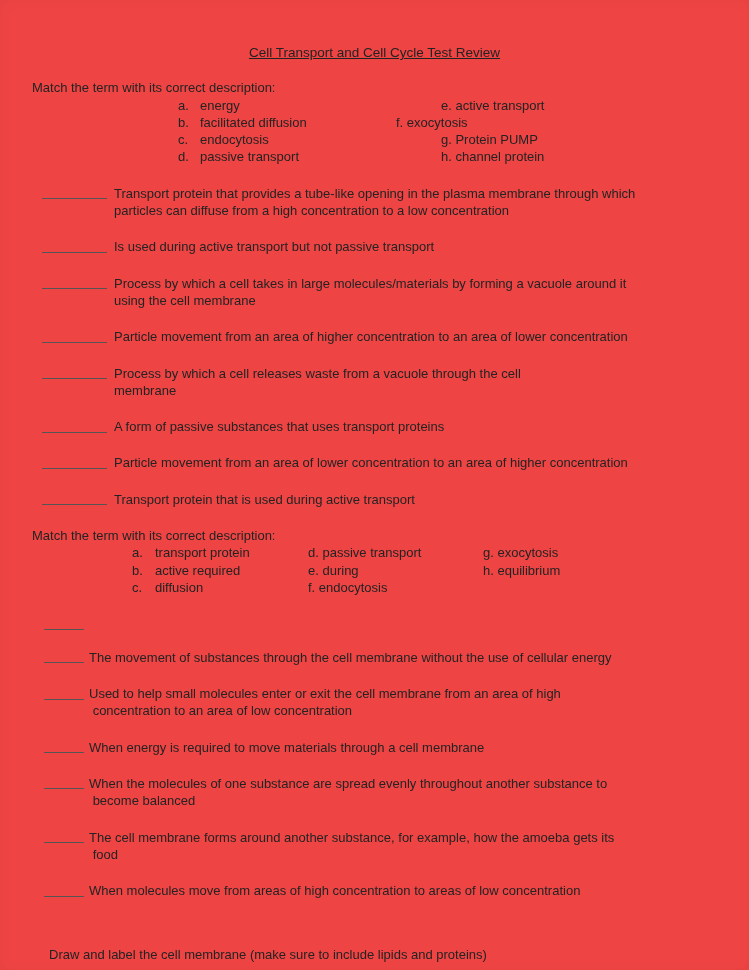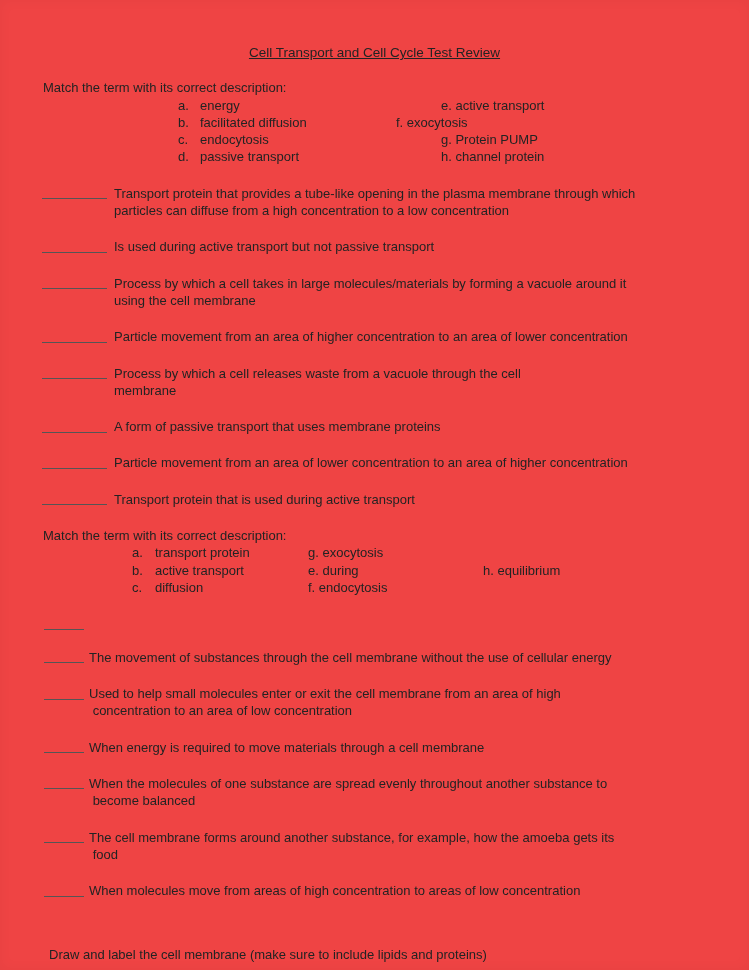--- a/index.html
+++ b/index.html
@@ -15,21 +15,21 @@
     position: relative;
     box-shadow: inset 0 0 14px rgba(0,0,0,0.04);
   }
   .doc-title {
     margin-top: 44px;
     text-align: center;
     font-size: 13.5px;
   }
   .doc-title span { text-decoration: underline; }
 
-  .prompt { margin-left: 43px; }
+  .prompt { margin-left: 32px; }
   .prompt1 { margin-top: 18px; }
   .prompt2 { margin-top: 19px; }
 
   
   .t1-row { display: flex; margin-left: 178px; }
   .t1-left { width: 263px; display: flex; flex-shrink: 0; }
   .t1-row.outdent .t1-left { width: 218px; }
   .letter { width: 22px; flex-shrink: 0; }
 
   
@@ -114,46 +114,47 @@
       <span class="blank"></span>
       <span class="item-text">Particle movement from an area of higher concentration to an area of lower concentration</span>
     </div>
     <div class="item">
       <span class="blank"></span>
       <span class="item-text">Process by which a cell releases waste from a vacuole through the cell
 membrane</span>
     </div>
     <div class="item">
       <span class="blank"></span>
-      <span class="item-text">A form of passive transport that uses membrane proteins</span>
+      <span class="item-text">A form of passive substances that uses transport proteins</span>
     </div>
     <div class="item">
       <span class="blank"></span>
       <span class="item-text">Particle movement from an area of lower concentration to an area of higher concentration</span>
     </div>
     <div class="item">
       <span class="blank"></span>
       <span class="item-text">Transport protein that is used during active transport</span>
     </div>
   </div>
 
   <div class="prompt prompt2">Match the term with its correct description:</div>
 
   <div class="terms2">
     <div class="t2-row">
       <div class="t2-col1">
         <span class="letter">a.</span>
         <span>transport protein</span>
       </div>
+      <div class="t2-col2">d. passive transport</div>
       <div>g. exocytosis</div>
     </div>
     <div class="t2-row">
       <div class="t2-col1">
         <span class="letter">b.</span>
-        <span>active transport</span>
+        <span>active required</span>
       </div>
       <div class="t2-col2">e. during</div>
       <div>h. equilibrium</div>
     </div>
     <div class="t2-row">
       <div class="t2-col1">
         <span class="letter">c.</span>
         <span>diffusion</span>
       </div>
       <div class="t2-col2">f. endocytosis</div>

